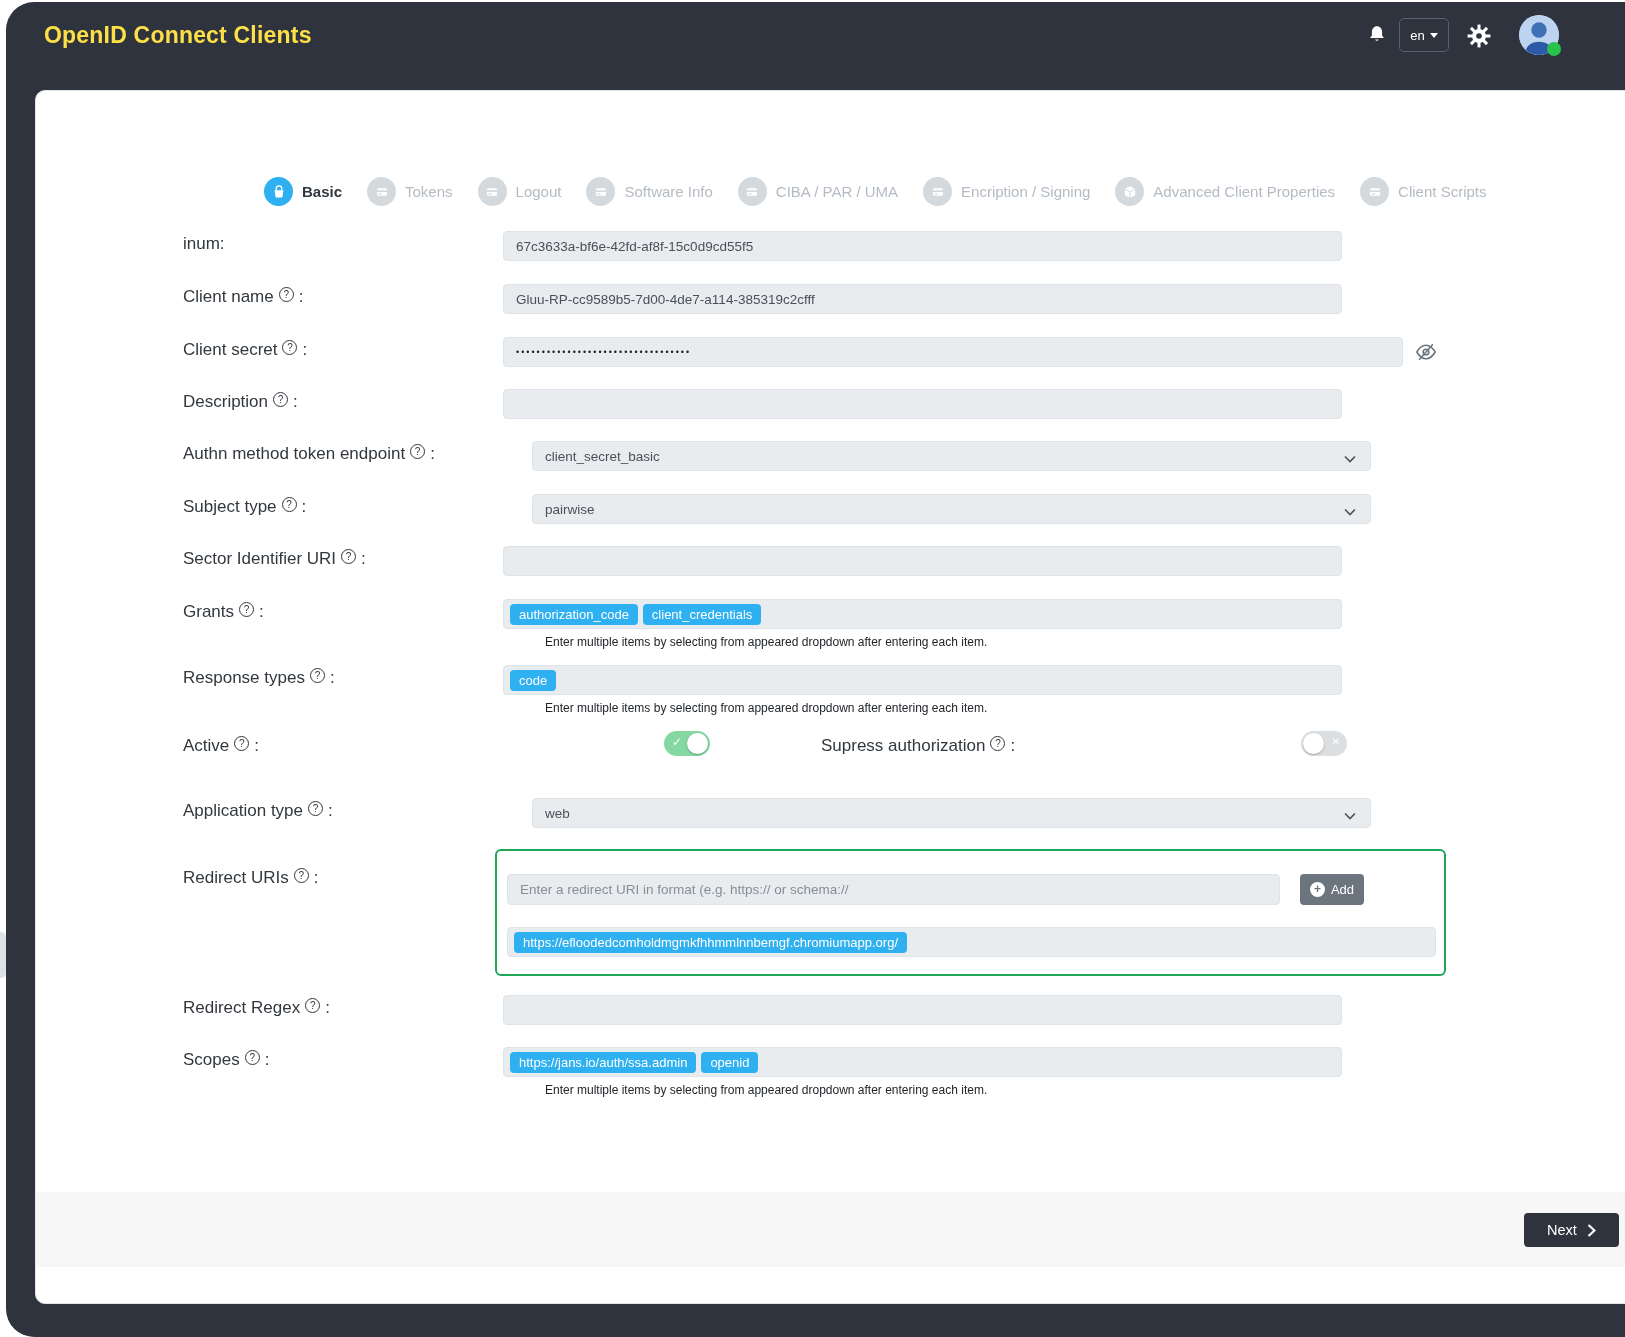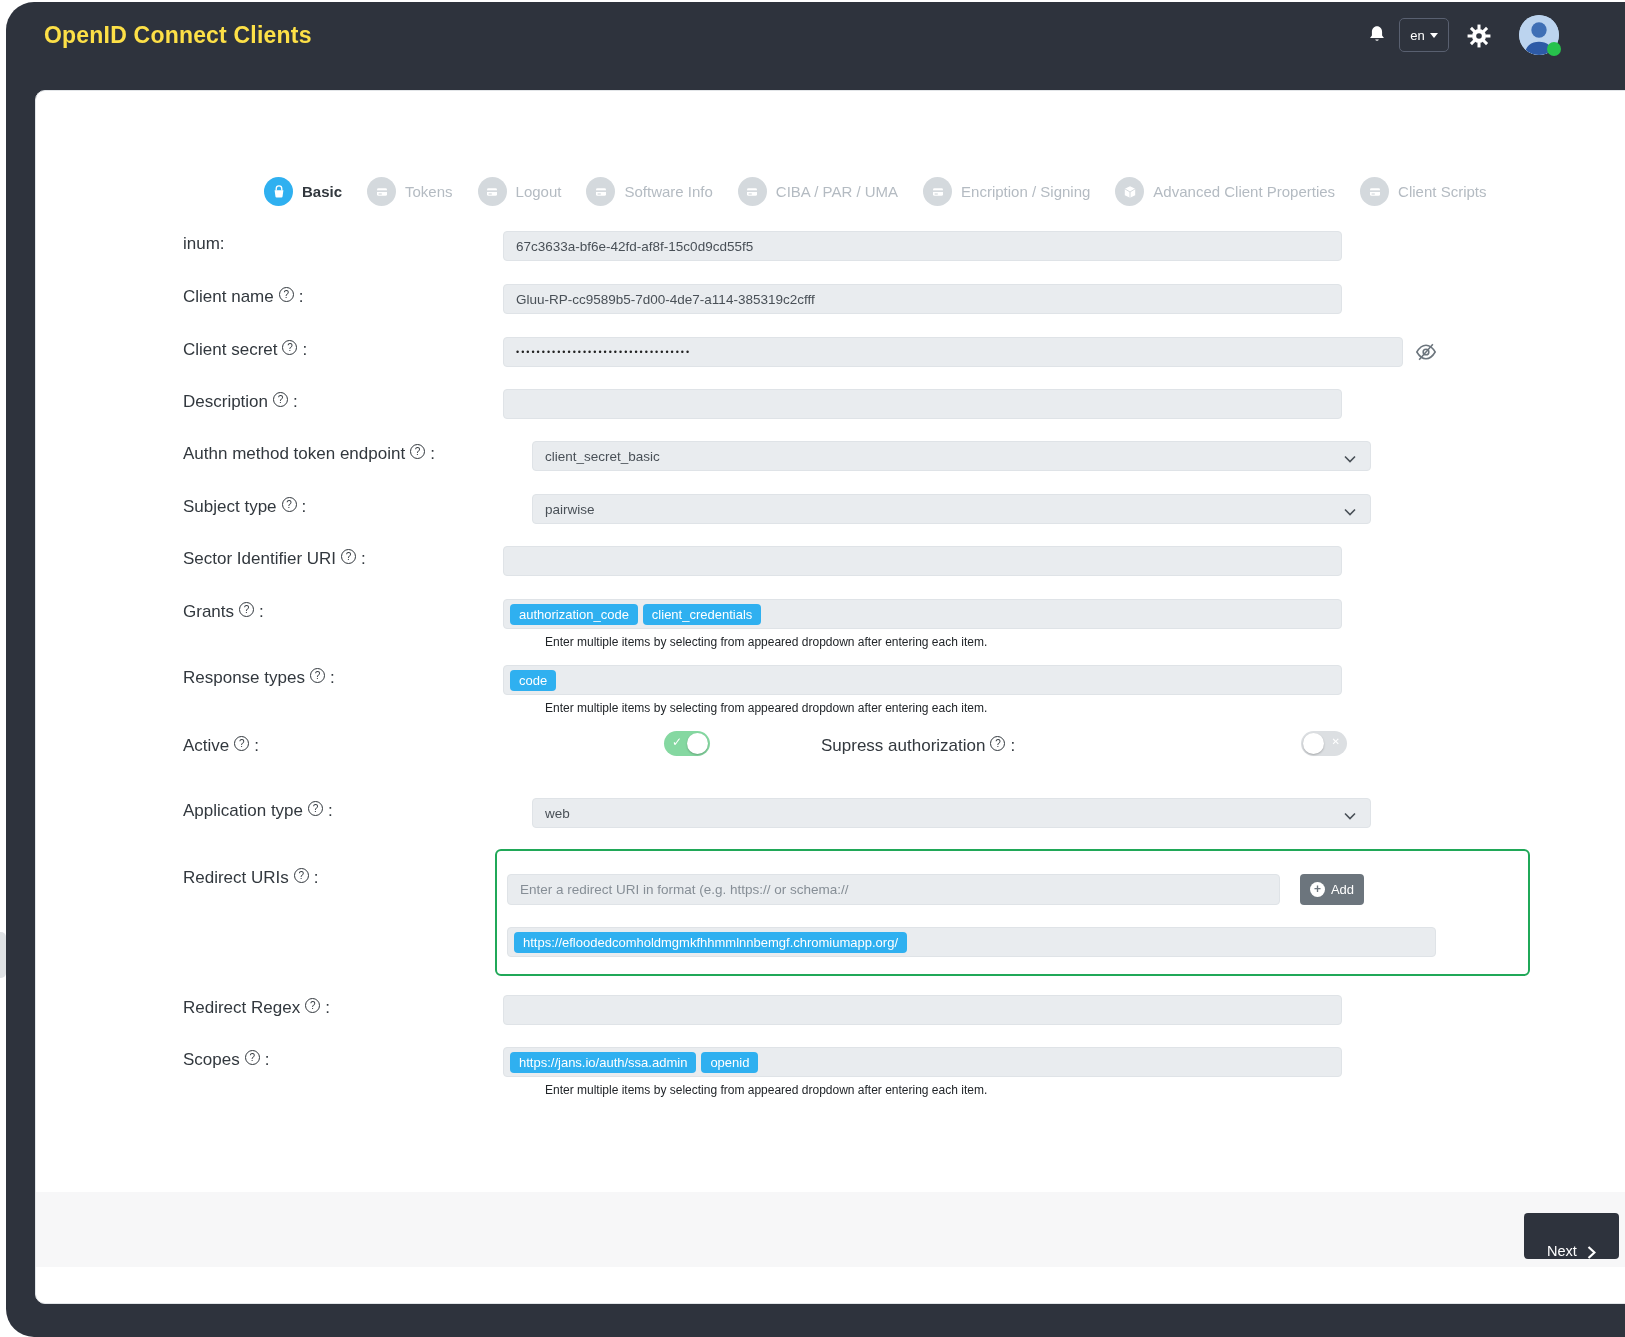--- a/index.html
+++ b/index.html
@@ -60,34 +60,34 @@
   .toggle.on { background:#85d8a1; }
   .toggle.off { background:#dcdfe2; }
   .knob { position:absolute; top:2px; width:21px; height:21px; border-radius:50%; background:#fff; box-shadow:0 1px 2px rgba(0,0,0,.25); }
   .toggle.on .knob { right:2px; }
   .toggle.off .knob { left:2px; }
   .t-glyph { position:absolute; color:#fff; font-size:12px; top:4px; }
   .toggle.on .t-glyph { left:8px; }
   .toggle.off .t-glyph { right:7px; font-size:10px; top:5px; }
 
   
-  .redirect-box { position:absolute; left:459px; top:758px; width:1035px; height:127px;
+  .redirect-box { position:absolute; left:459px; top:758px; width:951px; height:127px;
                   border:2px solid #20a858; border-radius:6px; background:#fff; }
   .r-input { position:absolute; left:10px; top:23px; width:773px; height:31px; }
   .r-input .tinput { height:31px; }
   .add-btn { position:absolute; left:803px; top:23px; width:64px; height:31px; background:#6c757d; border:none;
              border-radius:4px; color:#fff; font-size:13px; display:flex; align-items:center; justify-content:center; gap:6px; cursor:pointer; }
   .plus-circ { width:15px; height:15px; border-radius:50%; background:#fff; color:#6c757d; font-size:12px; font-weight:700;
                line-height:15px; text-align:center; }
   .r-tagstrip { position:absolute; left:10px; top:76px; width:929px; height:30px; }
 
   
   .footer { position:absolute; left:0; bottom:36px; width:100%; height:75px; background:#f7f7f8; }
-  .next-btn { position:absolute; left:1488px; top:21px; width:95px; height:46px; background:#2e333d; color:#fff;
-              border:none; border-radius:4px; font-size:14.5px; display:flex; align-items:flex-end; justify-content:center; gap:10px; cursor:pointer; }
+  .next-btn { position:absolute; left:1488px; top:21px; width:95px; height:34px; background:#2e333d; color:#fff;
+              border:none; border-radius:4px; font-size:14.5px; display:flex; align-items:center; justify-content:center; gap:10px; cursor:pointer; }
 
   .side-notch { position:absolute; left:0; top:932px; width:6px; height:46px; background:#dfe2e5; border-radius:0 5px 5px 0; }
 </style>
 </head>
 <body>
 
 <div class="page">
   <div class="frame">
 
     <div class="header">

